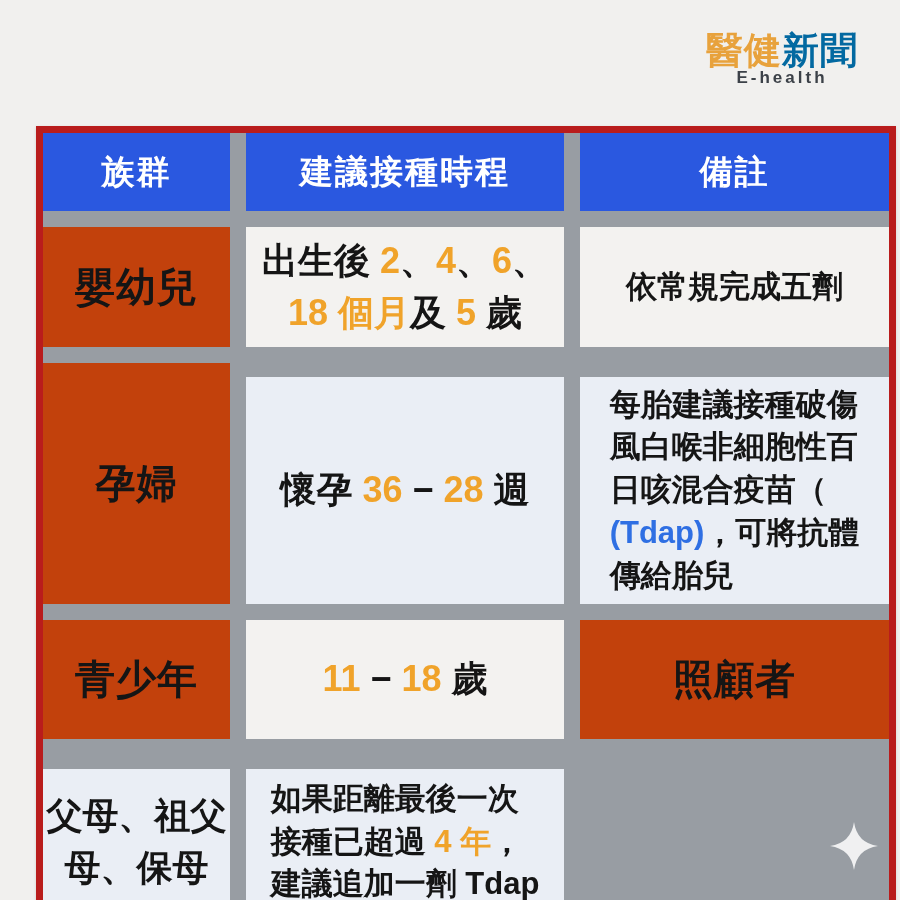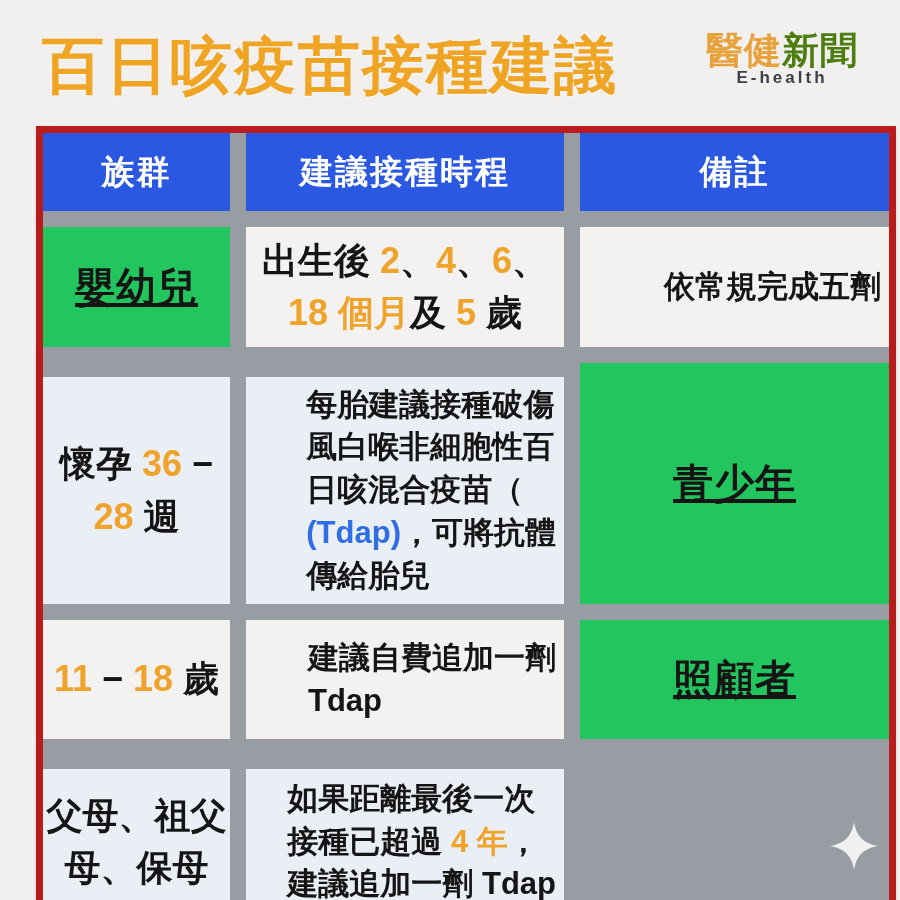--- a/index.html
+++ b/index.html
@@ -19,21 +19,21 @@
     color:#f0a424;
     text-shadow:0 1px 0 rgba(255,255,255,.6);
     white-space:nowrap;
   }
   .brand{
     position:absolute;right:28px;top:32px;width:180px;
     text-align:center;line-height:1;
   }
   .brand-zh{font-size:37px;font-weight:600;letter-spacing:1px;white-space:nowrap;}
   .brand-zh .zh-a{color:#e8a23c;}
-  .brand-zh .zh-b{color:#4d7c0f;}
+  .brand-zh .zh-b{color:#0369a1;}
   .brand-en{
     margin-top:0;font-size:17px;font-weight:700;
     letter-spacing:3px;color:#3c4148;
   }
 
   
   .vtable{
     position:absolute;left:36px;top:126px;
     display:grid;
     grid-template-columns:187px 318px 309px;
@@ -45,80 +45,78 @@
   }
   .cell{
     display:flex;align-items:center;justify-content:center;
     color:#151515;
   }
   .th{
     background:#2a58e0;color:#ffffff;
     font-size:33px;font-weight:700;letter-spacing:2px;
   }
   .group{
-    background:#22c55e;
-    font-size:40px;font-weight:700;letter-spacing:1px;text-decoration:underline;
+    background:#c2410c;
+    font-size:40px;font-weight:700;letter-spacing:1px;
   }
   .sched{
     font-size:36px;font-weight:700;
     text-align:center;white-space:pre-line;line-height:1.45;align-items:center;
   }
   .notes{
     font-size:31px;font-weight:700;
-    justify-content:flex-end;text-align:left;
+    justify-content:center;text-align:left;
     padding:0 8px;box-sizing:border-box;
     white-space:pre-line;line-height:1.38;
   }
   .row-a{background:#f3f2f0;}
   .row-b{background:#eaeef5;margin-top:14px;}
   .c-orange{color:#f0a32a;}
   .c-blue{color:#2f6fe3;}
 
   
   .sparkle{
     position:absolute;left:830px;top:822px;width:48px;height:48px;
     filter:blur(.6px);pointer-events:none;
   }
 </style>
 </head>
 <body>
 
 <div class="page">
 
-  <div class="page-title">百日咳疫苗接種建議</div>
 
   <div class="brand">
     <div class="brand-zh">
       <span class="zh-a">醫健</span><span class="zh-b">新聞</span>
     </div>
     <div class="brand-en">E-health</div>
   </div>
 
   <div class="vtable">
 
     <div class="cell th">族群</div>
     <div class="cell th">建議接種時程</div>
     <div class="cell th">備註</div>
 
     <div class="cell group">嬰幼兒</div>
     <div class="cell sched row-a"><span><span>出生後 </span><span class="c-orange">2</span><span>、</span><span class="c-orange">4</span><span>、</span><span class="c-orange">6</span><span>、
 </span><span class="c-orange">18 個月</span><span>及 </span><span class="c-orange">5</span><span> 歲</span></span></div>
     <div class="cell notes row-a"><span><span>依常規完成五劑</span></span></div>
 
+    <div class="cell group">孕婦</div>
     <div class="cell sched row-b"><span><span>懷孕 </span><span class="c-orange">36</span><span> − </span><span class="c-orange">28</span><span> 週</span></span></div>
     <div class="cell notes row-b"><span><span>每胎建議接種破傷
 風白喉非細胞性百
 日咳混合疫苗（
 </span><span class="c-blue">(Tdap)</span><span>，可將抗體
 傳給胎兒</span></span></div>
 
     <div class="cell group">青少年</div>
     <div class="cell sched row-a"><span><span class="c-orange">11</span><span> − </span><span class="c-orange">18</span><span> 歲</span></span></div>
-    <div class="cell notes row-a"><span><span>建議自費追加一劑
-Tdap</span></span></div>
 
     <div class="cell group">照顧者</div>
     <div class="cell sched row-b"><span><span>父母、祖父母、保母</span></span></div>
     <div class="cell notes row-b"><span><span>如果距離最後一次
 接種已超過 </span><span class="c-orange">4 年</span><span>，
 建議追加一劑 Tdap</span></span></div>
   </div>
 
   <svg class="sparkle" viewBox="0 0 48 48">
     <path d="M24 0 Q27 21 48 24 Q27 27 24 48 Q21 27 0 24 Q21 21 24 0" fill="#ffffff" opacity="0.85"></path>

